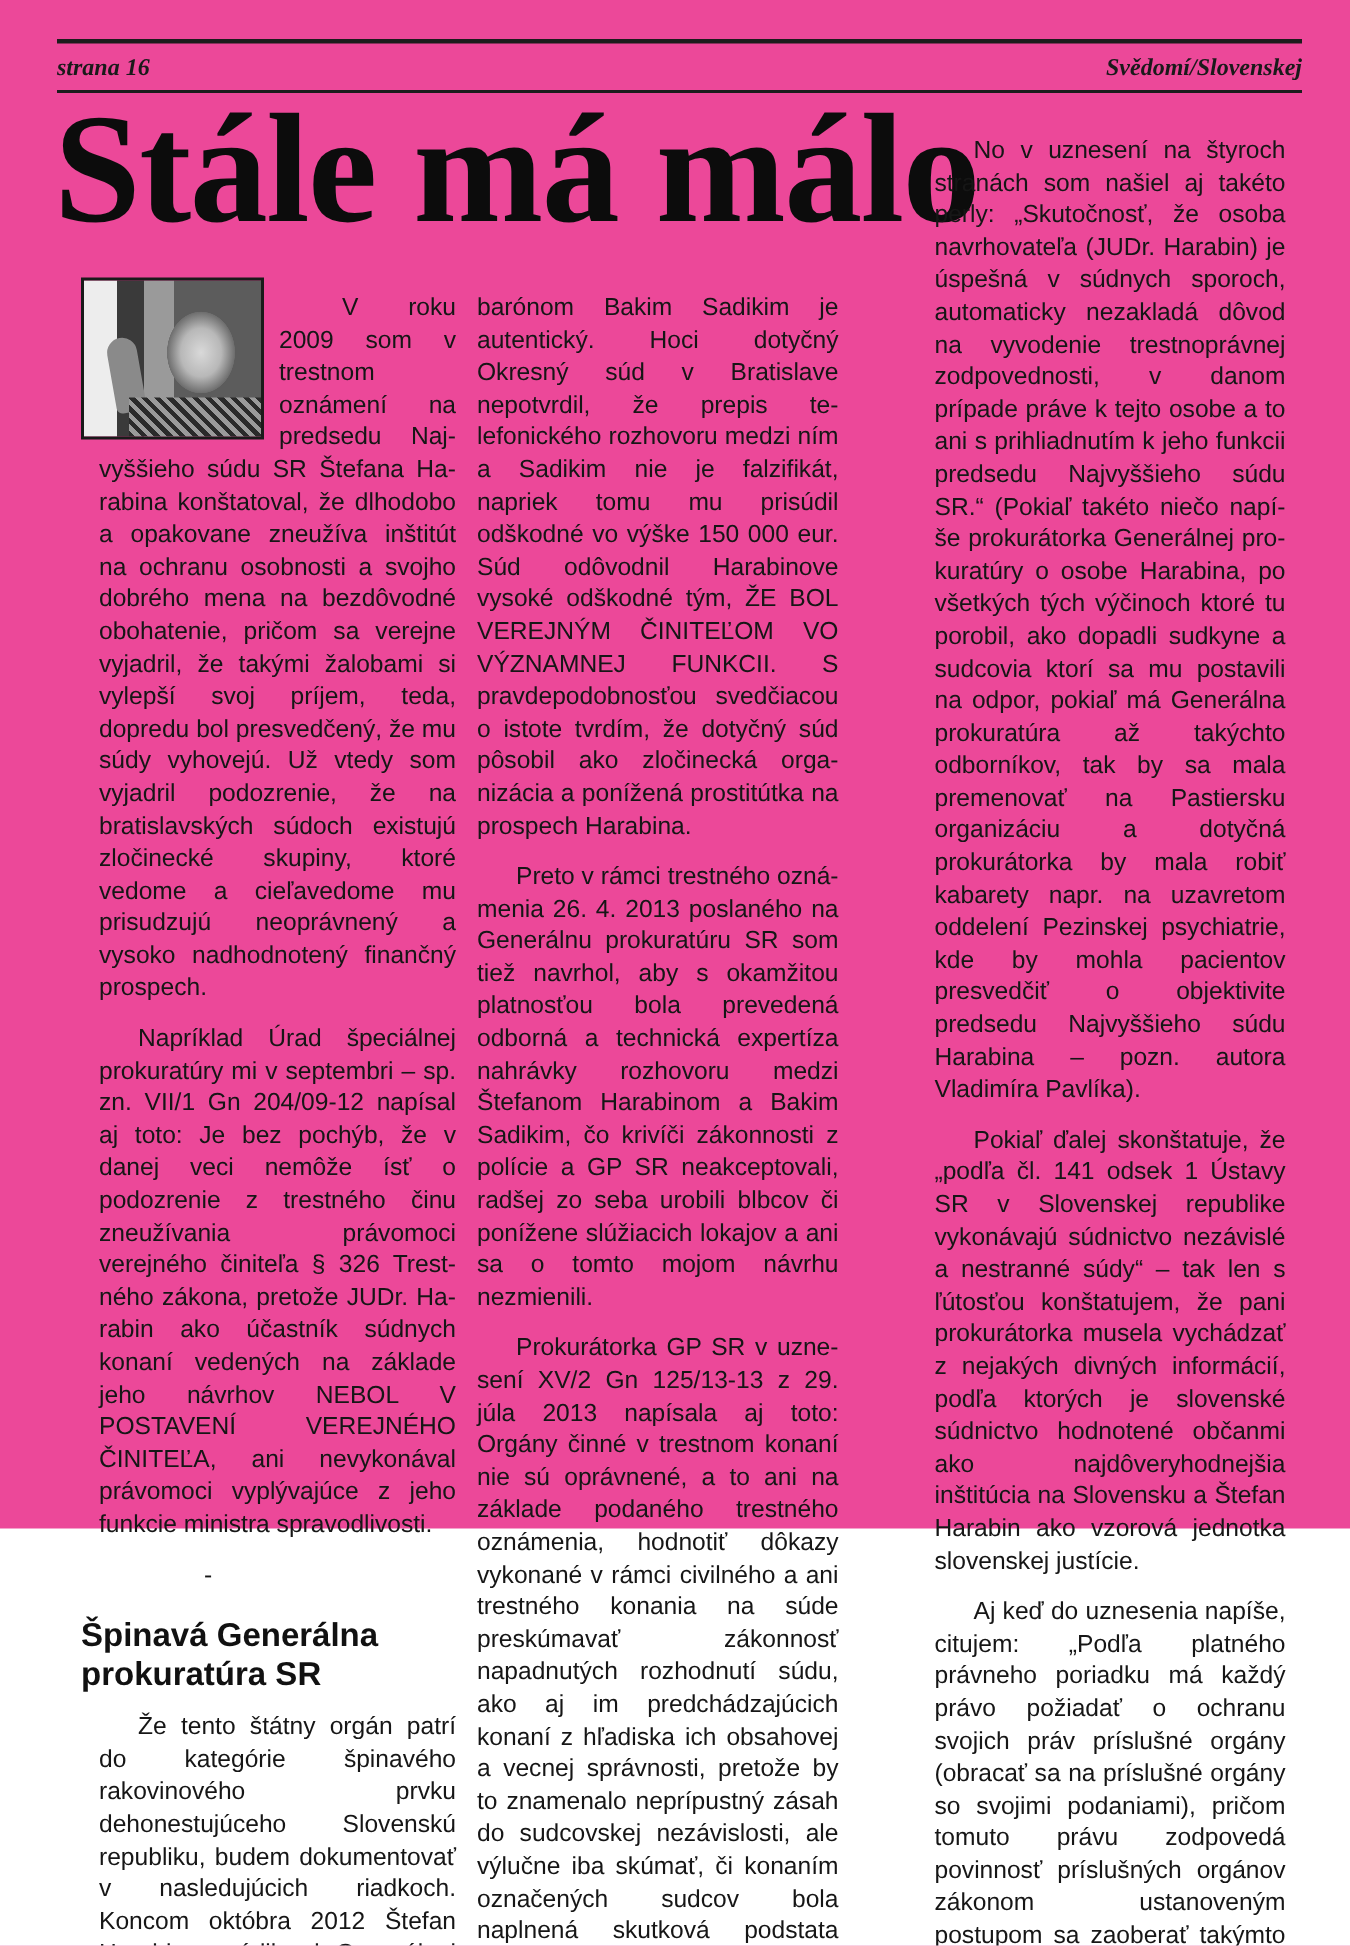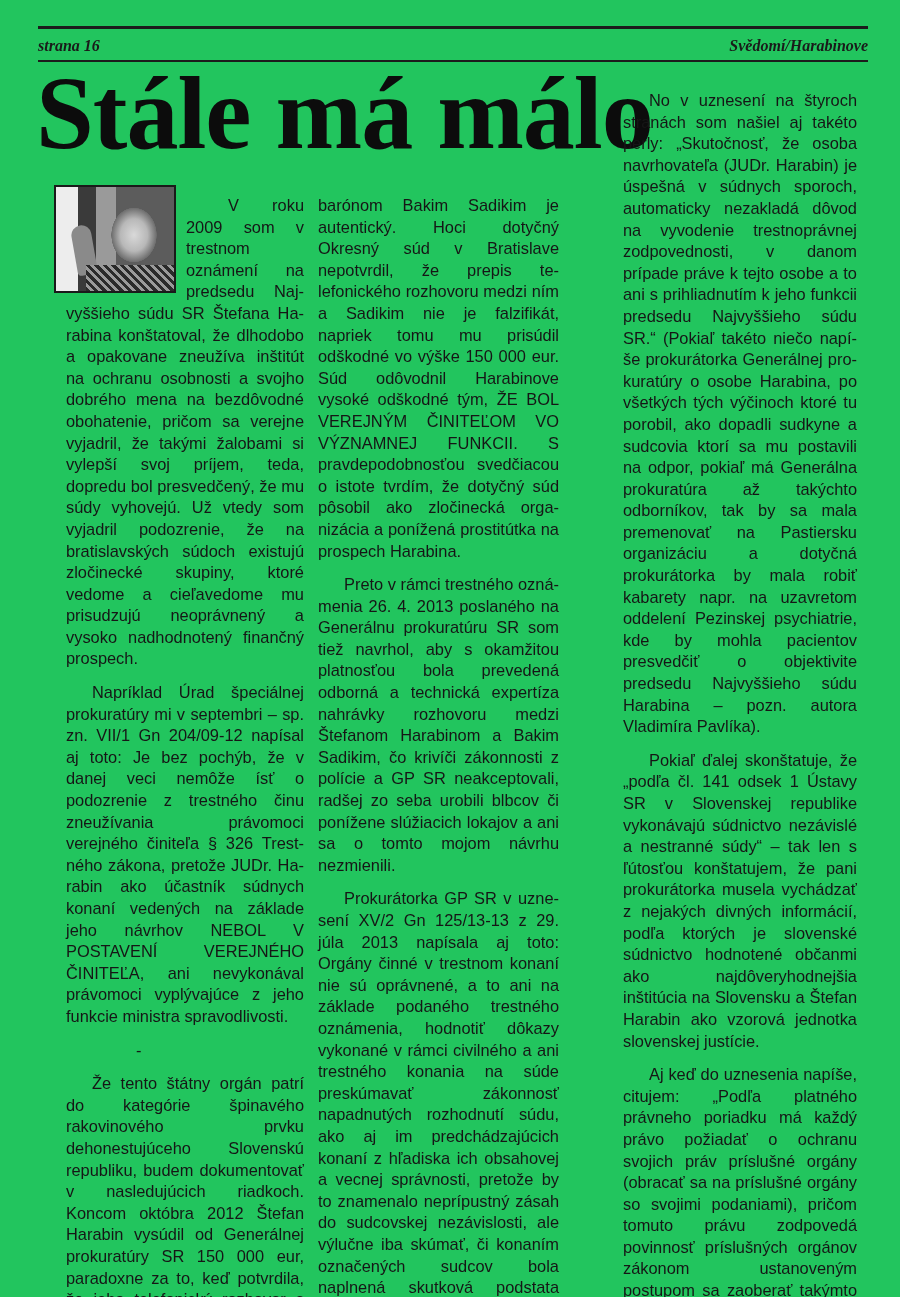--- a/index.html
+++ b/index.html
@@ -1,17 +1,17 @@
 <!DOCTYPE html>
 <html><head>
 <meta charset="utf-8">
 <style>
   html, body { margin: 0; padding: 0; background: #ffffff; }
   body { width: 900px; height: 1297px; position: relative; overflow: hidden; color: #141414; }
-  .page { position: absolute; left: 0; top: 0; width: 900px; height: 1297px; background: #22c55e; }
+  .page { position: absolute; left: 0; top: 0; width: 900px; height: 1019px; background: #ec4899; }
   .rule { position: absolute; left: 38px; width: 830px; background: #1c1c1c; }
   .rule.top { top: 26px; height: 3px; }
   .rule.mid { top: 60px; height: 2px; }
   .running { position: absolute; top: 37px; font-family: "Liberation Serif", serif; font-style: italic; font-weight: bold; font-size: 16px; color: #1a1a1a; }
   .running.left { left: 38px; }
   .running.right { right: 32px; }
   .headline { position: absolute; left: 36px; top: 58px; font-family: "Liberation Serif", serif; font-weight: bold; font-size: 104px; line-height: 110px; letter-spacing: -1px; color: #0c0c0c; white-space: nowrap; }
   .col { position: absolute; font-family: "Liberation Sans", sans-serif; font-size: 16.4px; line-height: 21.6px; color: #161616; text-align: justify; hyphens: manual; }
   .col p { margin: 12px; text-indent: 26px; }
   .col p.noindent { text-indent: 0; }
@@ -30,33 +30,34 @@
   .sep-dash { text-indent: 0; }
   .sep-dash span.dash { display: inline-block; margin-left: 70px; }
 </style>
 </head>
 <body>
 
 <div class="page">
 
   <div class="rule top"></div>
   <div class="running left">strana 16</div>
-  <div class="running right">Svědomí/Harabinove</div>
+  <div class="running right">Svědomí/Slovenskej</div>
   <div class="rule mid"></div>
 
   <h1 class="headline" style="margin:0;">Stále má málo</h1>
 
   <div class="col col-left">
     <div class="photo">
       <div class="hand"></div>
       <div class="shirt"></div>
     </div>
     <p style="text-indent:42px;">V roku 2009 som v trestnom oznámení na predsedu Naj­vyššieho súdu SR Štefana Ha­rabina konšta­toval, že dlhodobo a opakovane zneužíva inštitút na ochranu osob­nosti a svojho dobrého mena na bezdôvodné obohatenie, pričom sa verejne vyjadril, že takými ža­lobami si vylepší svoj príjem, teda, dopredu bol presvedčený, že mu súdy vyhovejú. Už vtedy som vy­jadril podozrenie, že na bratislavs­kých súdoch existujú zločinecké skupiny, ktoré vedome a cieľave­dome mu prisudzujú neoprávnený a vysoko nadhodnotený finančný prospech.</p>
     <p>Napríklad Úrad špeciálnej pro­kuratúry mi v septembri – sp. zn. VII/1 Gn 204/09-12 napísal aj toto: Je bez pochýb, že v danej veci nemôže ísť o podozrenie z trest­ného činu zneužívania právomoci verejného činiteľa § 326 Trest­ného zákona, pretože JUDr. Ha­rabin ako účastník súdnych kona­ní vedených na základe jeho ná­vrhov NEBOL V POSTAVENÍ VE­REJNÉHO ČINITEĽA, ani nevy­konával právomoci vyplývajúce z jeho funkcie ministra spravodli­vosti.</p>
     <p class="sep-dash noindent"><span class="dash">-</span></p>
+    <h2 class="subhead">Špinavá Generálna prokuratúra SR</h2>
     <p>Že tento štátny orgán patrí do kategórie špinavého rakovinové­ho prvku dehonestujúceho Slo­venskú republiku, budem doku­mentovať v nasledujúcich riad­koch. Koncom októbra 2012 Šte­fan Harabin vysúdil od Generálnej prokuratúry SR 150 000 eur, paradoxne za to, keď potvrdila, že jeho telefonický rozhovor s narko-</p>
   </div>
 
   <div class="col col-mid">
     <p class="noindent">barónom Bakim Sadikim je auten­tický. Hoci dotyčný Okresný súd v Bratislave nepotvrdil, že prepis te­lefonického rozhovoru medzi ním a Sadikim nie je falzifikát, napriek tomu mu prisúdil odškodné vo výške 150 000 eur. Súd odôvodnil Harabinove vysoké odškodné tým, ŽE BOL VEREJNÝM ČINI­TEĽOM VO VÝZNAMNEJ FUNK­CII. S pravdepodobnosťou sved­čiacou o istote tvrdím, že dotyčný súd pôsobil ako zločinecká orga­nizácia a ponížená prostitútka na prospech Harabina.</p>
     <p>Preto v rámci trestného ozná­menia 26. 4. 2013 poslaného na Generálnu prokuratúru SR som tiež navrhol, aby s okamžitou plat­nosťou bola prevedená odborná a technická expertíza nahrávky roz­hovoru medzi Štefanom Harabi­nom a Bakim Sadikim, čo krivíči zákonnosti z polície a GP SR ne­akceptovali, radšej zo seba urobili blbcov či ponížene slúžiacich lo­kajov a ani sa o tomto mojom ná­vrhu nezmienili.</p>
     <p>Prokurátorka GP SR v uzne­sení XV/2 Gn 125/13-13 z 29. júla 2013 napísala aj toto: Orgány čin­né v trestnom konaní nie sú o­právnené, a to ani na základe po­daného trestného oznámenia, hodnotiť dôkazy vykonané v rámci civilného a ani trestného konania na súde preskúmavať zákonnosť napadnutých rozhodnutí súdu, ako aj im predchádzajúcich kona­ní z hľadiska ich obsahovej a vec­nej správnosti, pretože by to zna­menalo neprípustný zásah do sudcovskej nezávislosti, ale vý­lučne iba skúmať, či konaním o­značených sudcov bola naplnená skutková podstata trestného činu zneužívania právomoci verejného činiteľa alebo akéhokoľvek iného trestného činu podľa osobitnej časti Trestného zákona.</p>
   </div>
 
   <div class="col col-right">

